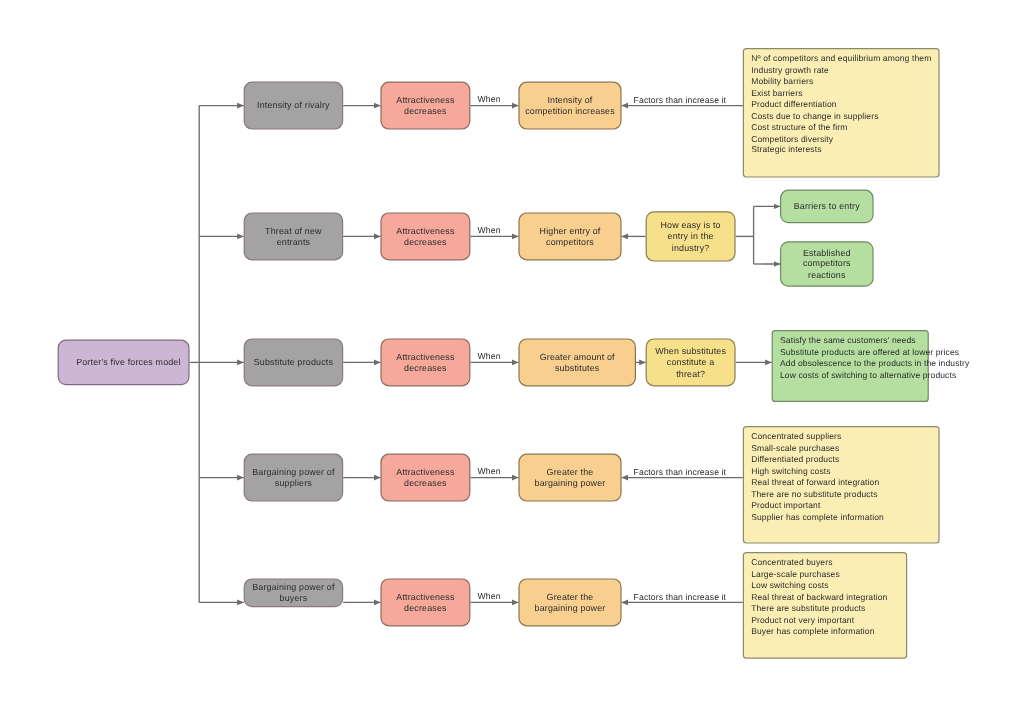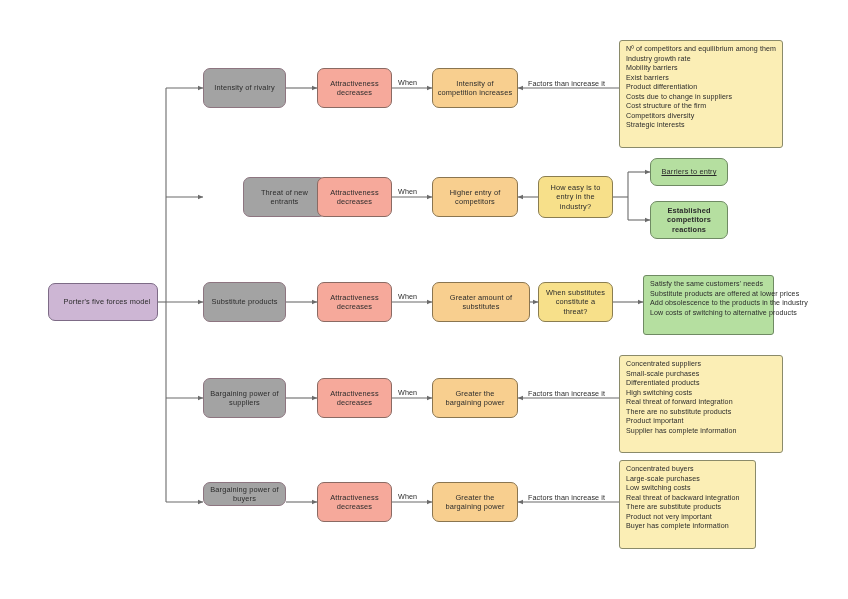--- a/index.html
+++ b/index.html
@@ -168,37 +168,37 @@
     <div class="li">Industry growth rate</div>
     <div class="li">Mobility barriers</div>
     <div class="li">Exist barriers</div>
     <div class="li">Product differentiation</div>
     <div class="li">Costs due to change in suppliers</div>
     <div class="li">Cost structure of the firm</div>
     <div class="li">Competitors diversity</div>
     <div class="li">Strategic interests</div>
   </div>
 
-  <div class="node force" style="left:203px; top:177px; width:83px; height:40px;margin-left:40px;">
+  <div class="node force" style="left:203px; top:177px; width:83px; height:40px;">
     <span>Threat of new entrants</span>
   </div>
   <div class="node attract" style="left:317px; top:177px; width:75px; height:40px;">
     <span>Attractiveness decreases</span>
   </div>
   <div class="edge-label" style="left:398px; top:187px;">When</div>
   <div class="node effect" style="left:432px; top:177px; width:86px; height:40px;">
     <span>Higher entry of competitors</span>
   </div>
   <div class="node question" style="left:538px; top:176px; width:75px; height:42px;">
     <span>How easy is to entry in the industry?</span>
   </div>
-  <div class="node green" style="left:650px; top:158px; width:78px; height:28px;text-decoration:underline;">
+  <div class="node green" style="left:650px; top:158px; width:78px; height:28px;">
     <span>Barriers to entry</span>
   </div>
-  <div class="node green" style="left:650px; top:201px; width:78px; height:38px;font-weight:bold;">
+  <div class="node green" style="left:650px; top:201px; width:78px; height:38px;">
     <span>Established competitors reactions</span>
   </div>
 
   <div class="node force" style="left:203px; top:282px; width:83px; height:40px;">
     <span>Substitute products</span>
   </div>
   <div class="node attract" style="left:317px; top:282px; width:75px; height:40px;">
     <span>Attractiveness decreases</span>
   </div>
   <div class="edge-label" style="left:398px; top:292px;">When</div>

